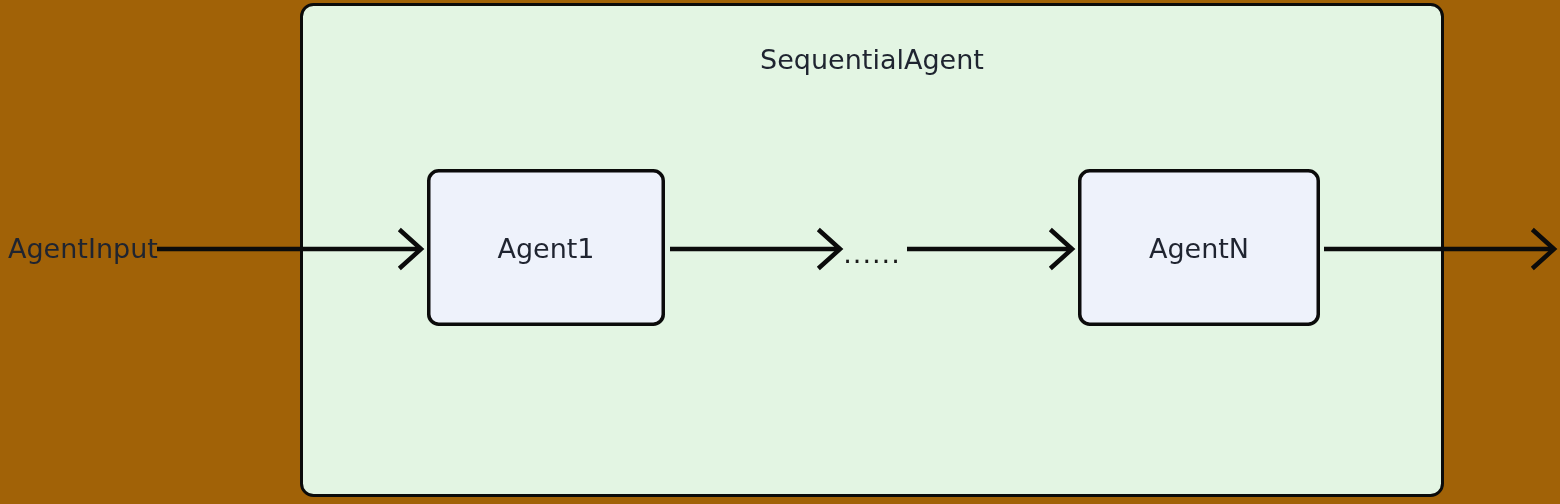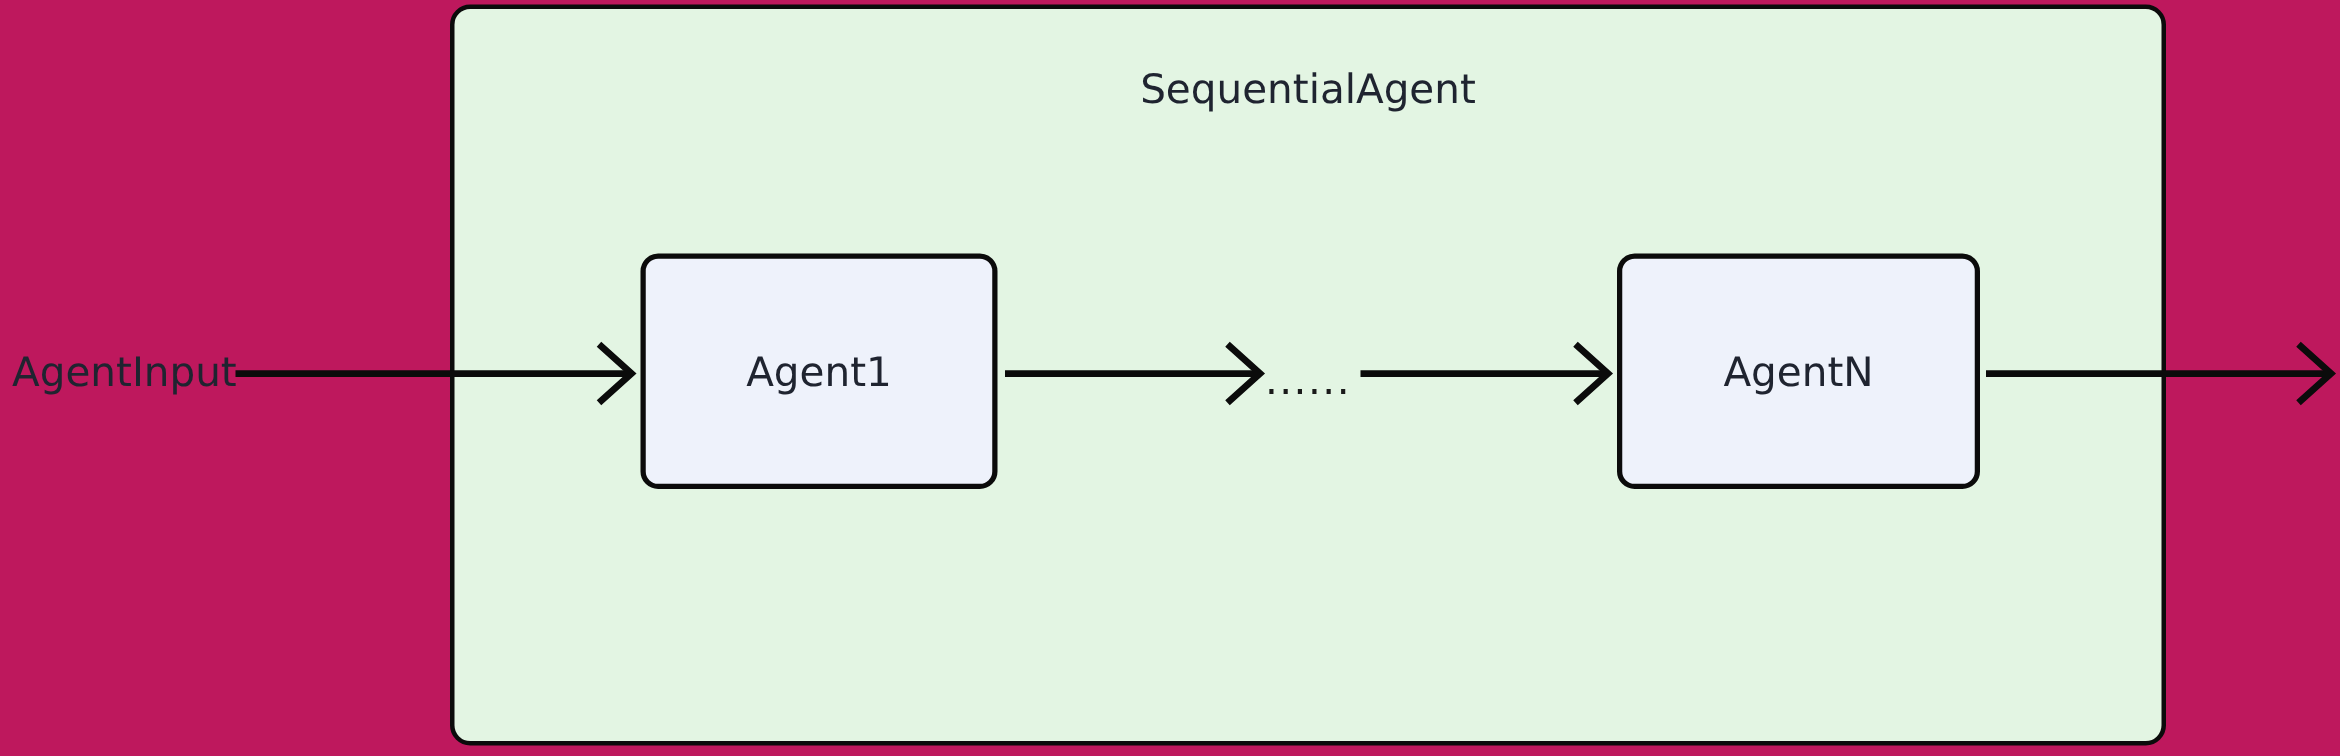--- a/index.html
+++ b/index.html
@@ -8,21 +8,21 @@
     padding: 0;
     background: #ffffff;
   }
   body {
     font-family: "DejaVu Sans", "Liberation Sans", sans-serif;
   }
   #canvas {
     position: relative;
     width: 1560px;
     height: 504px;
-    background: #be185d;
+    background: #a16207;
     overflow: hidden;
   }
   #diagram-svg {
     position: absolute;
     left: 0;
     top: 0;
     width: 1560px;
     height: 504px;
     display: block;
   }

